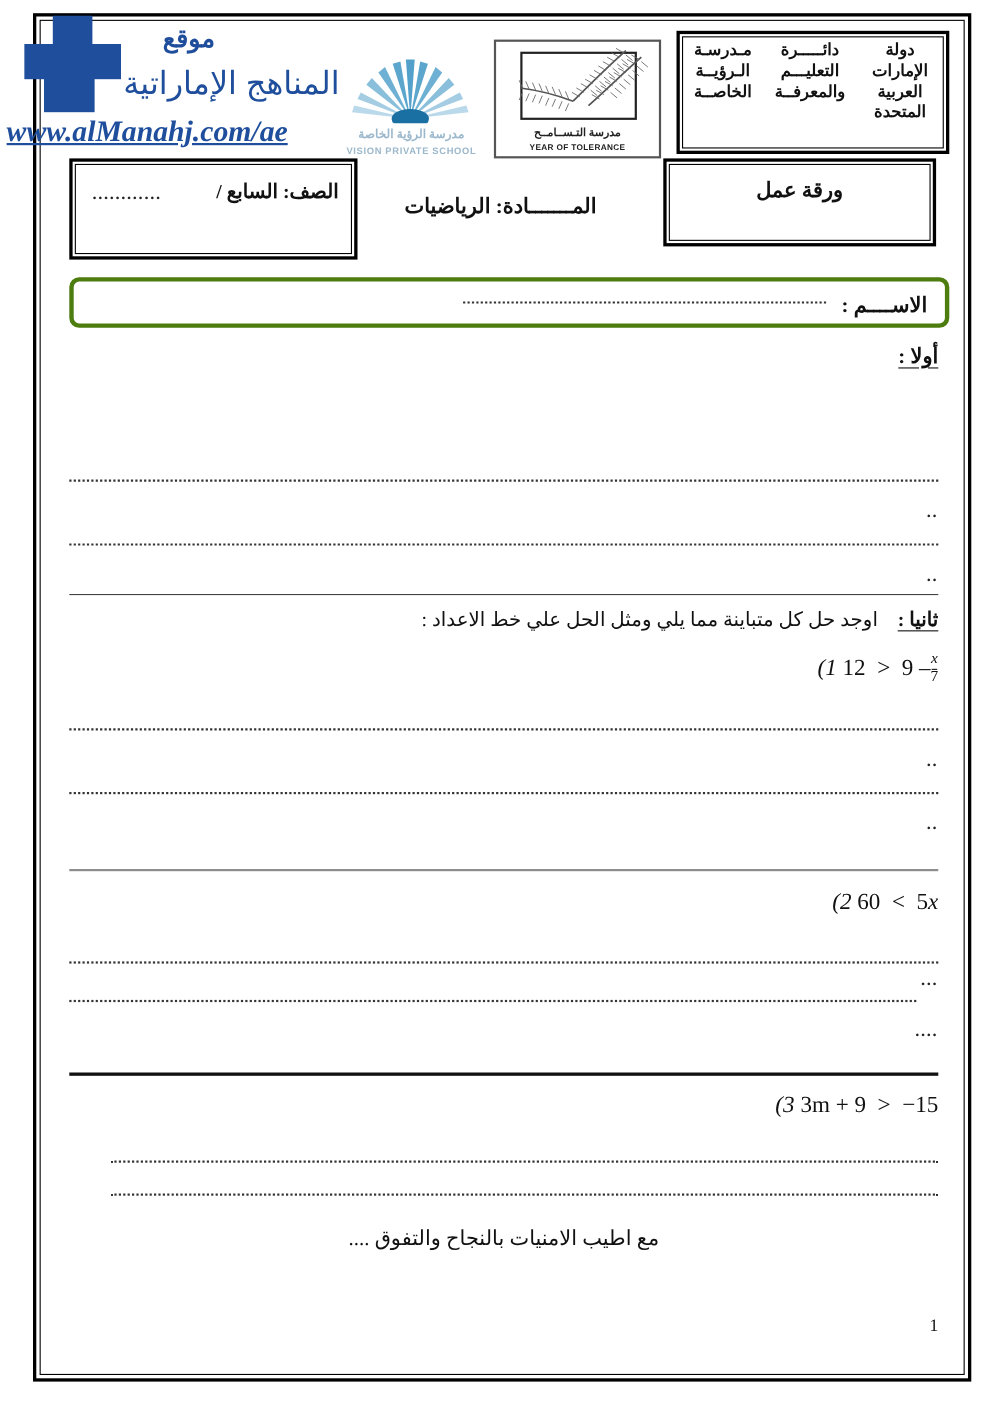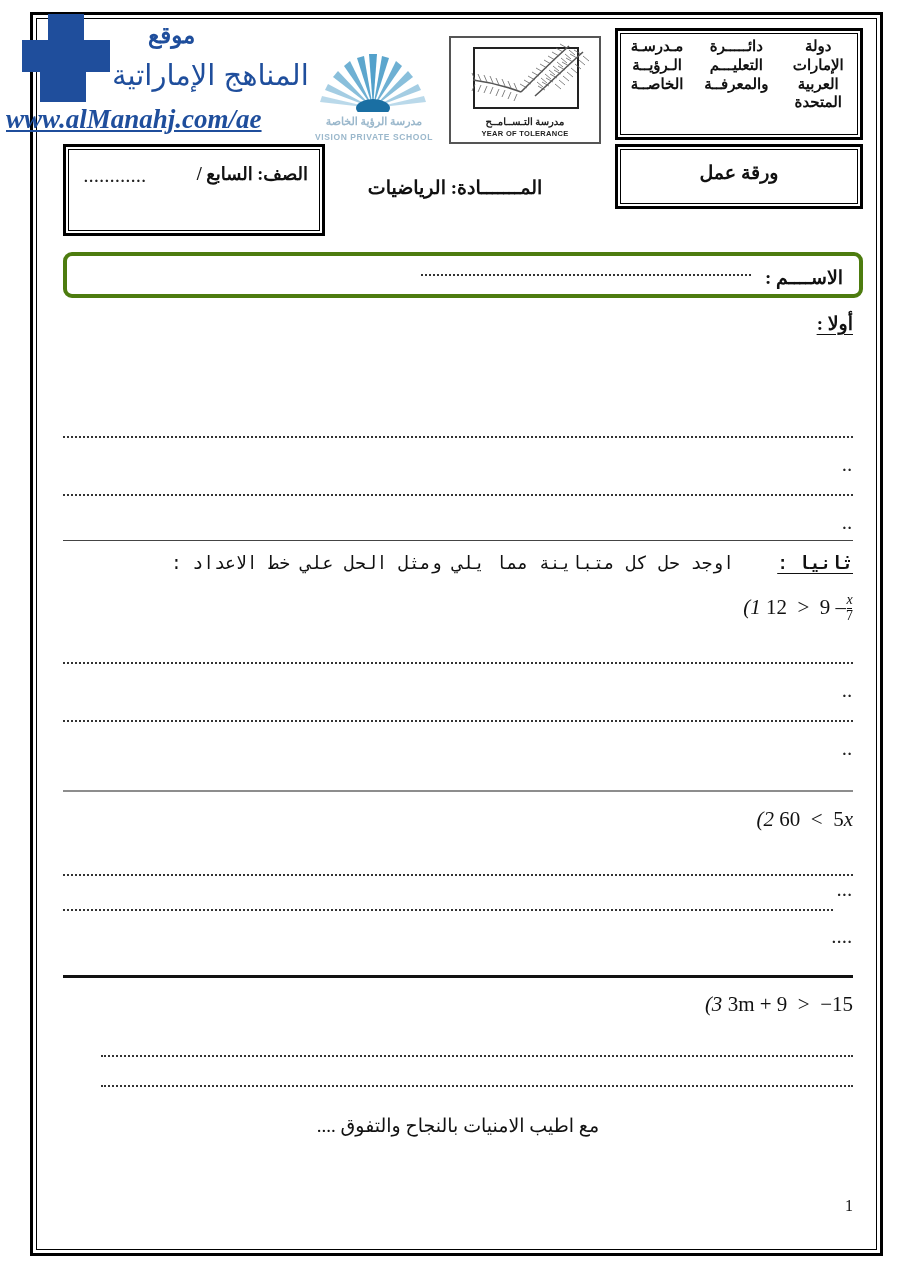--- a/index.html
+++ b/index.html
@@ -86,24 +86,24 @@
     font-family: "Liberation Serif", serif;
     font-weight: bold;
     font-size: 15px;
     color: #111;
     letter-spacing: 0px;
     line-height: 1.25;
   }
 
   
   .cell-worksheet {
-    right: 0;
+    right: 12px;
     top: 116px;
     width: 248px;
-    height: 65px;
+    height: 80px;
   }
   .cell-worksheet .label {
     position: absolute;
     top: 14px;
     left: 0;
     right: 0;
     text-align: center;
     font-weight: bold;
     font-size: 19px;
     color: #111;
@@ -339,21 +339,20 @@
   .sec-second {
     position: absolute;
     right: 18px;
     top: 540px;
     width: 790px;
     text-align: right;
     direction: rtl;
     font-size: 18px;
     color: #111;
     white-space: nowrap;
-    font-family: Liberation Mono, monospace;
   }
   .sec-second .lead {
     font-weight: bold;
     text-decoration: underline;
     text-underline-offset: 4px;
   }
   .sec-second .instr { font-weight: normal; }
 
   
   .prob {

